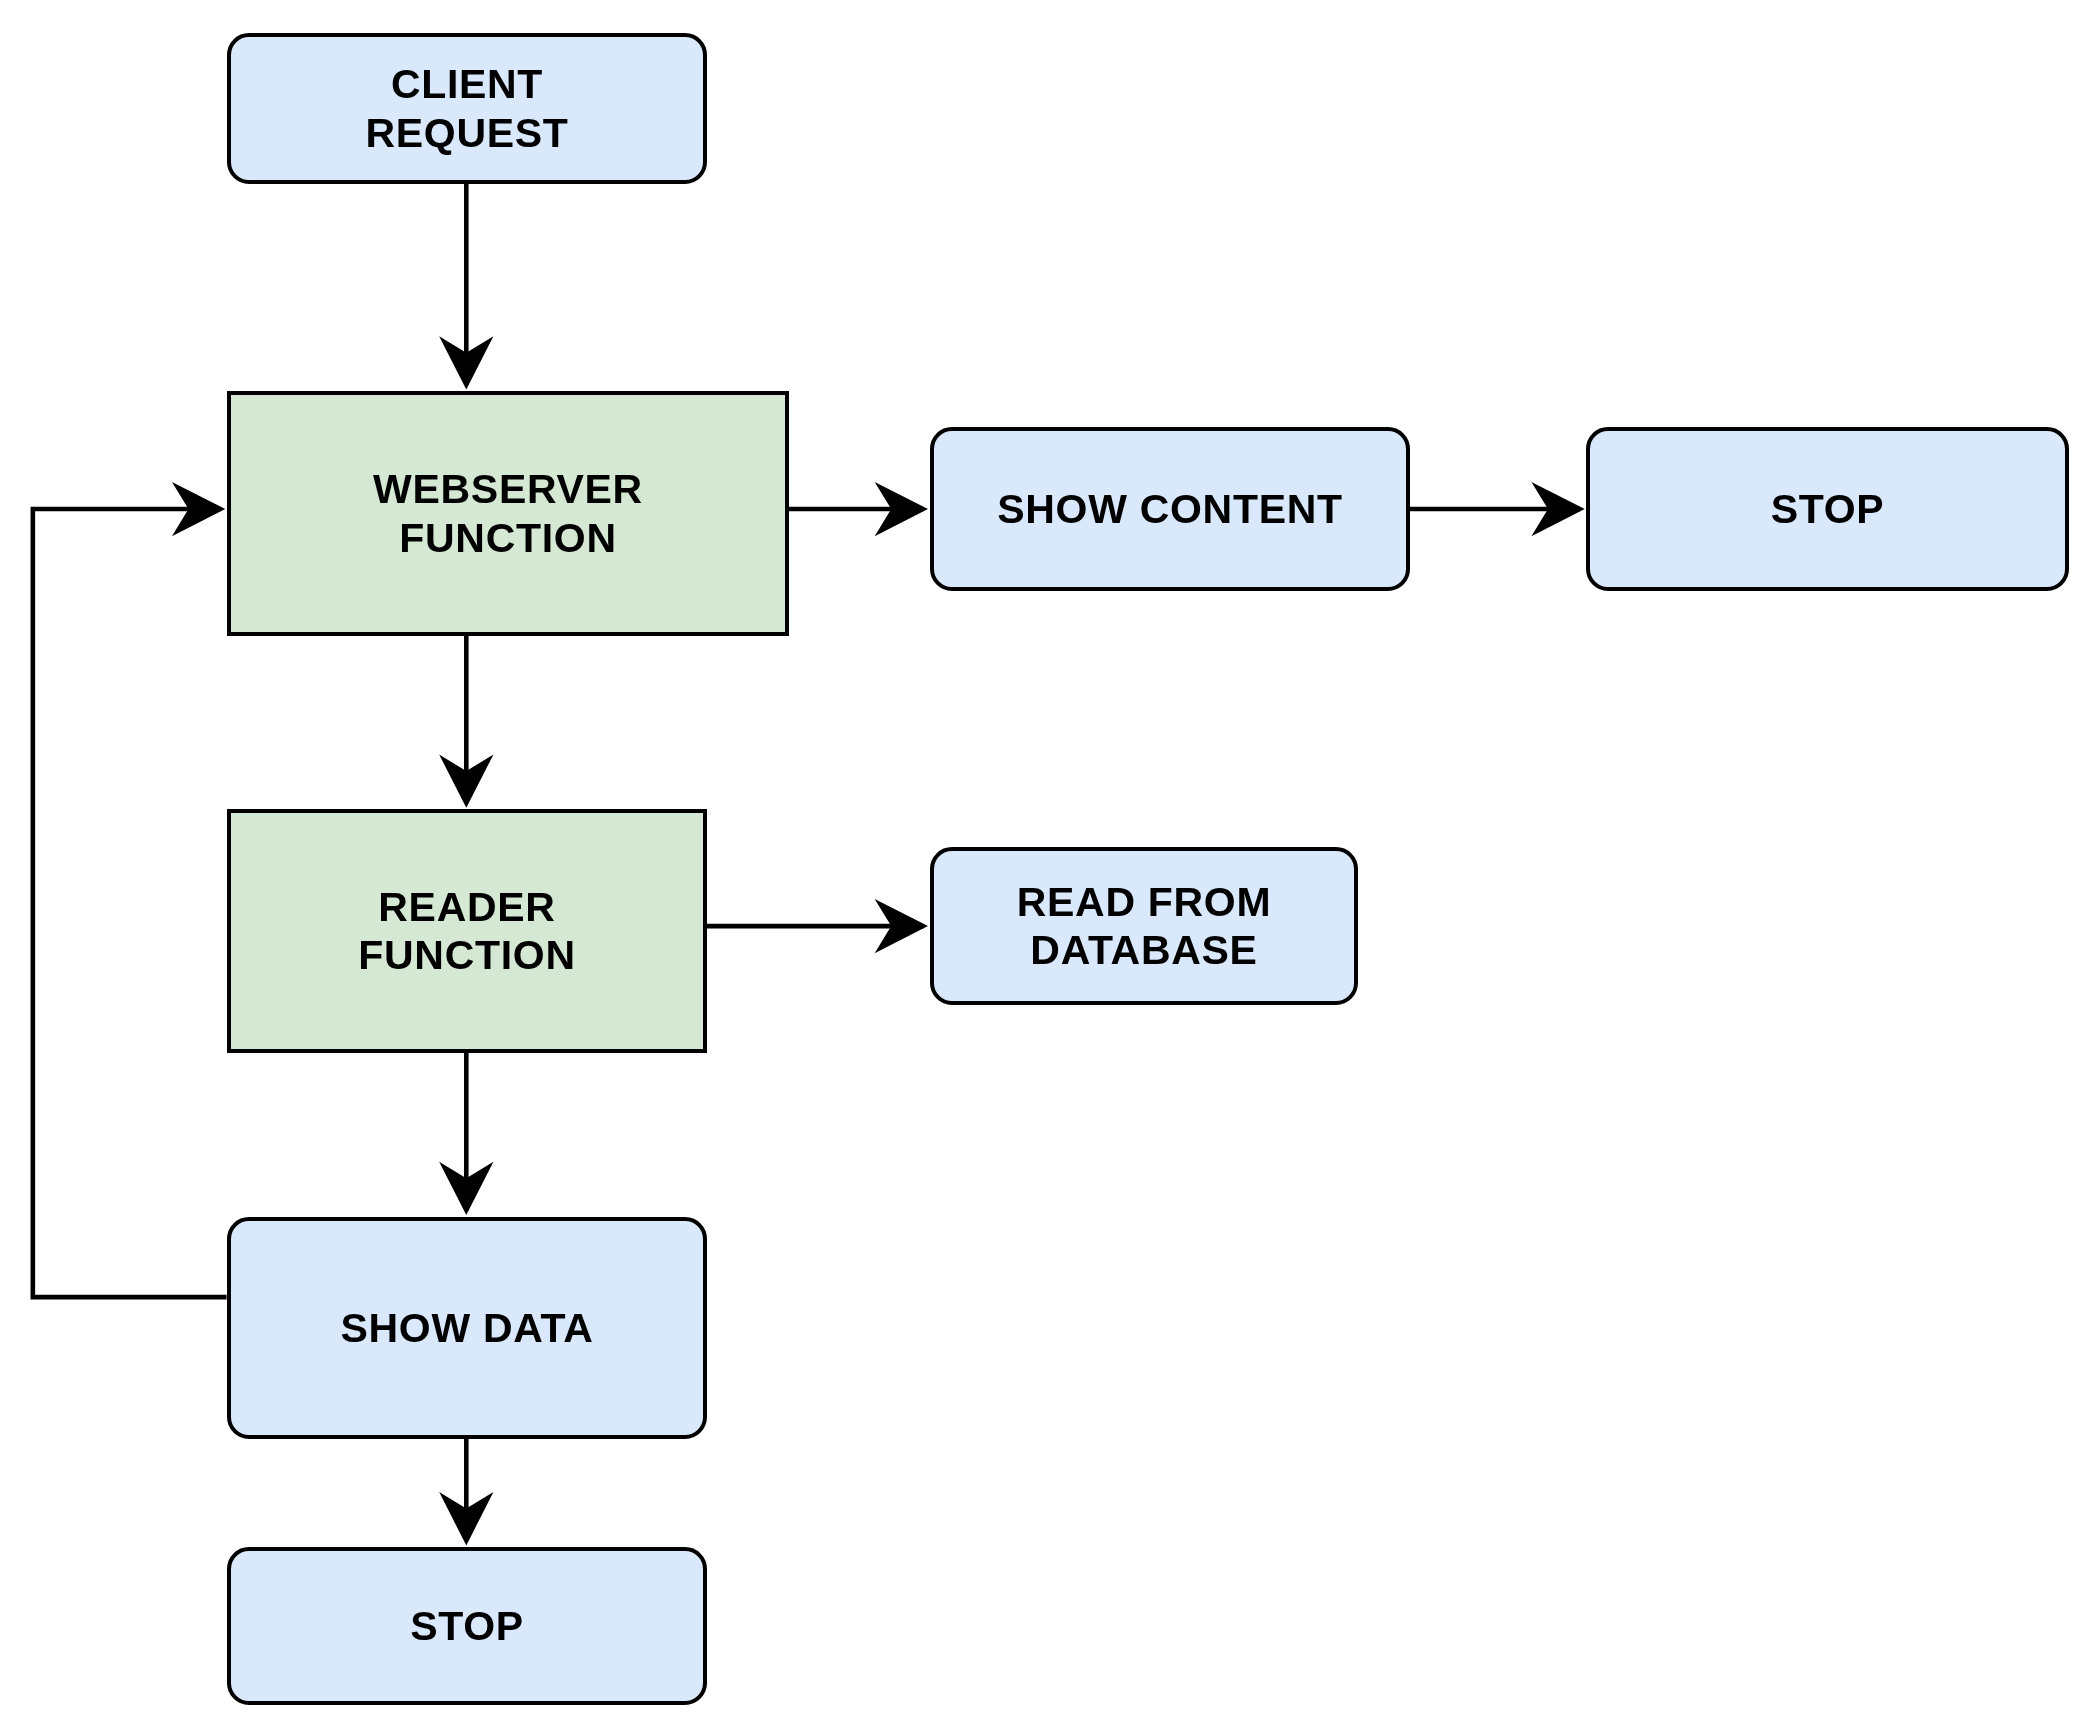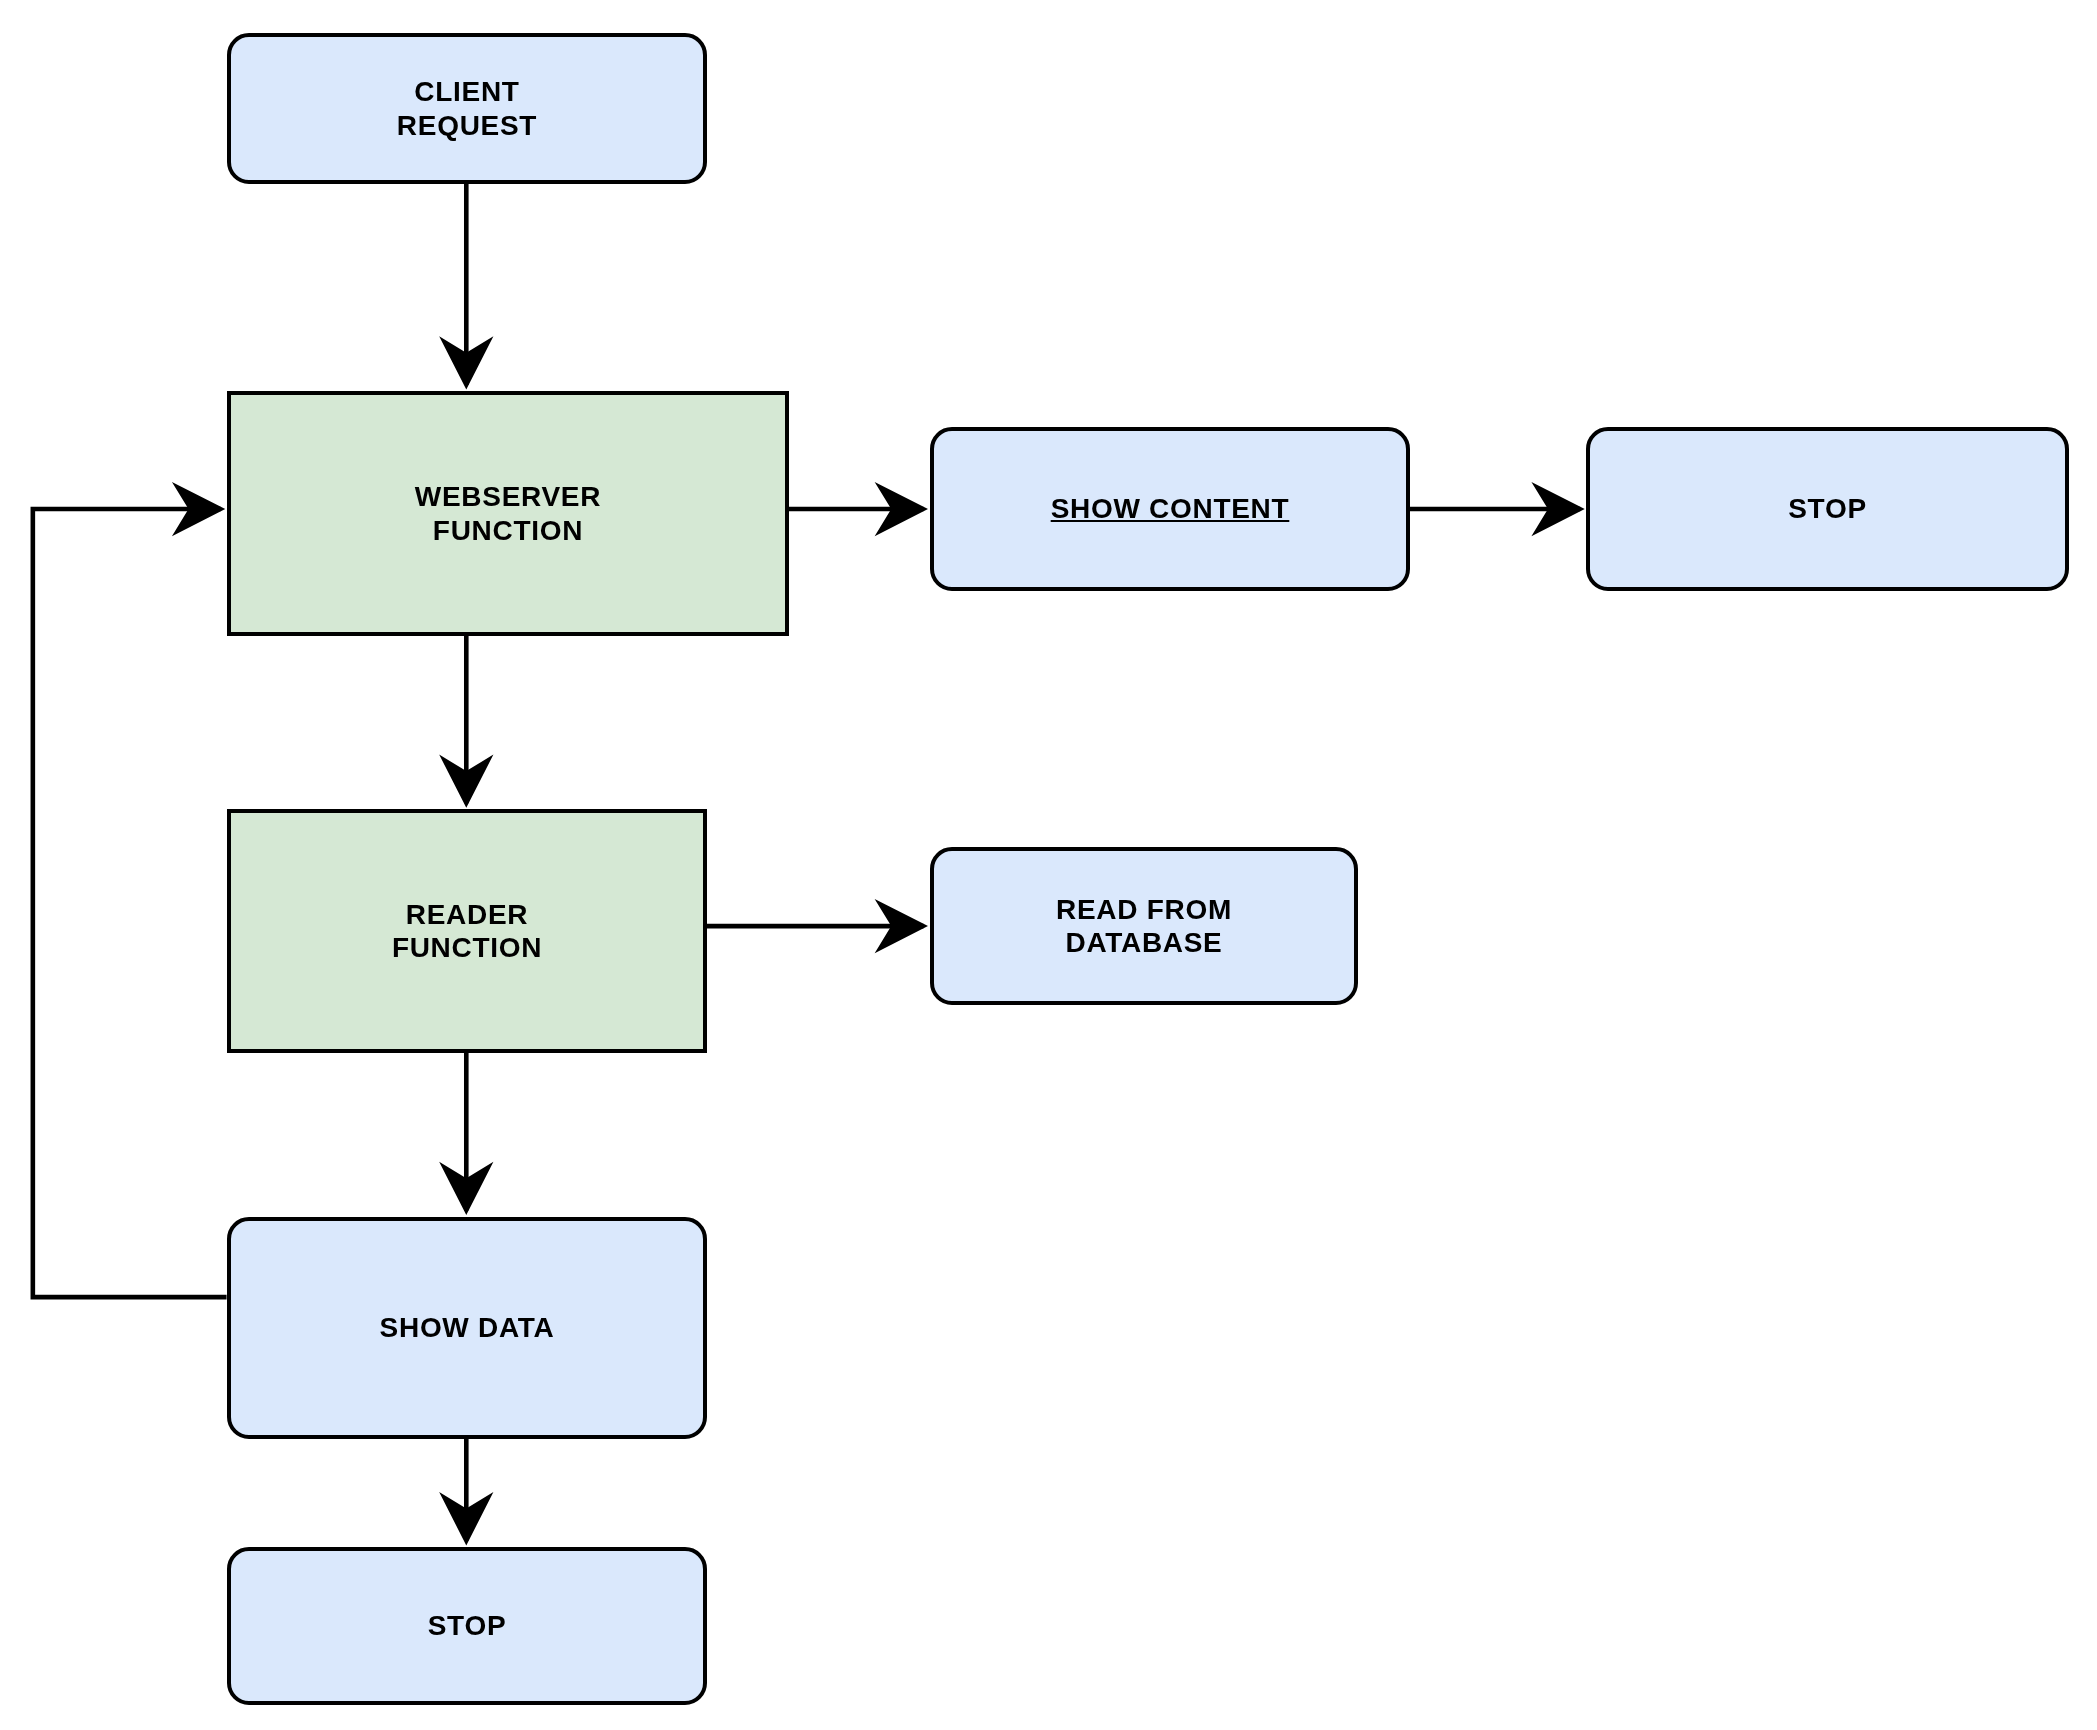--- a/index.html
+++ b/index.html
@@ -31,40 +31,40 @@
     box-sizing: border-box;
     display: flex;
     align-items: center;
     justify-content: center;
     text-align: center;
     border: 4px solid #000000;
     color: #000000;
     font-weight: bold;
     letter-spacing: 0.7px;
     line-height: 1.18;
-    font-size: 28px;
+    font-size: 41px;
     padding: 2.6px 6.6px;
   }
   .node.terminal {
     background: #dae8fc;
     border-radius: 22px;
   }
   .node.process {
     background: #d5e8d4;
     border-radius: 0;
   }
   .node .label {
     display: block;
     white-space: pre-line;
   }
 
   
   #node-client-request   { left: 227px;  top: 33px;   width: 480px; height: 151px; }
   #node-webserver        { left: 227px;  top: 391px;  width: 562px; height: 245px; }
-  #node-show-content     { left: 930px; top: 427px;  width: 480px; height: 164px; text-decoration: underline; }
+  #node-show-content     { left: 930px; top: 427px;  width: 480px; height: 164px; }
   #node-stop-right       { left: 1586px; top: 427px;  width: 483px; height: 164px; }
   #node-reader           { left: 227px;  top: 809px; width: 480px; height: 244px; }
   #node-read-database    { left: 930px; top: 847px; width: 428px; height: 158px; }
   #node-send-data        { left: 227px;  top: 1217px; width: 480px; height: 222px; }
   #node-stop-bottom      { left: 227px;  top: 1547px; width: 480px; height: 158px; }
 </style>
 </head>
 <body>
 
 <div id="canvas">

